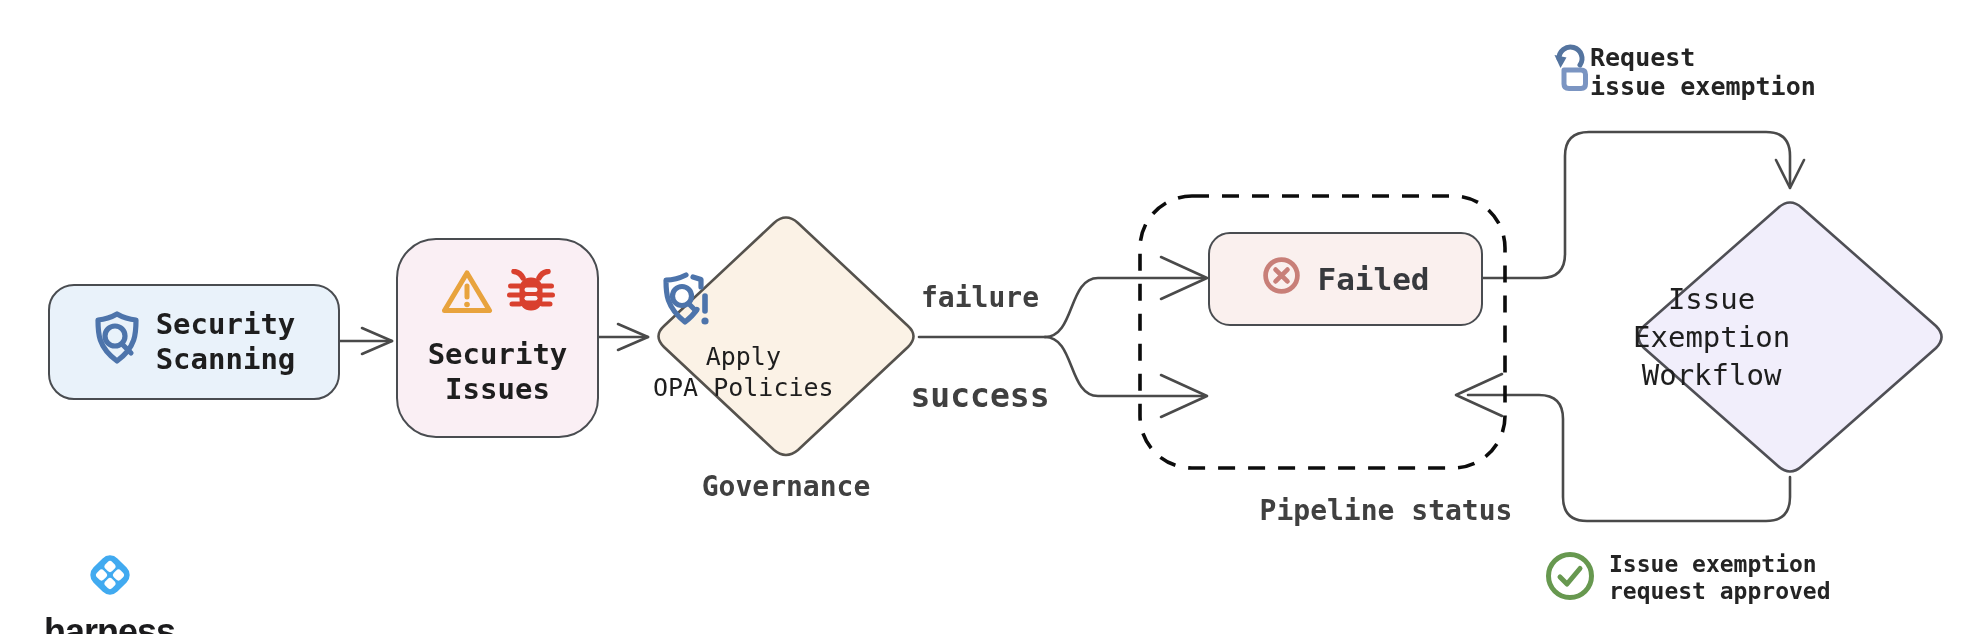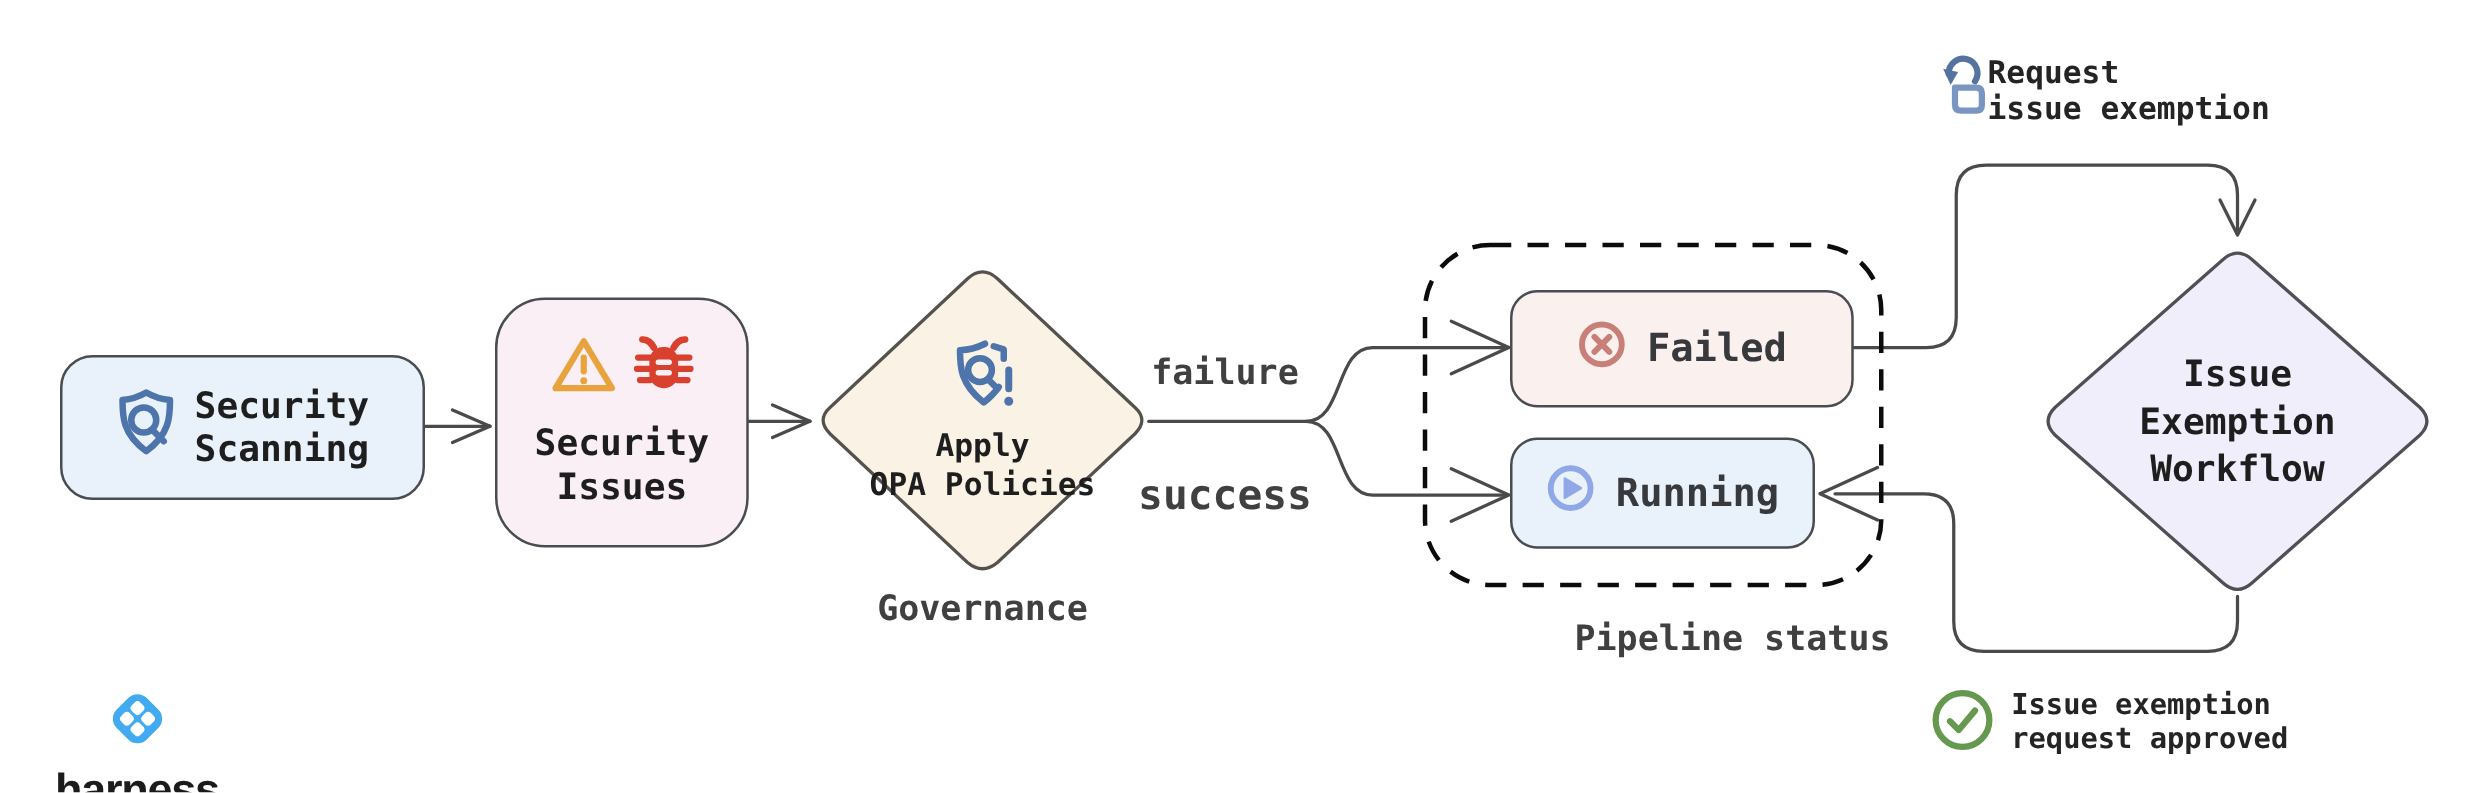--- a/index.html
+++ b/index.html
@@ -11,21 +11,21 @@
   .layer{position:absolute;left:0;top:0;z-index:1;}
   .node{
     position:absolute;box-sizing:border-box;z-index:2;
     border:2.5px solid #494c50;display:flex;align-items:center;justify-content:center;
     color:#1e1e1e;font-weight:bold;
   }
   .pre{white-space:pre-line;}
   .lbl{position:absolute;z-index:2;font-weight:bold;color:#404040;text-align:center;}
   .diamond-text{
     position:absolute;z-index:2;display:flex;flex-direction:column;
-    align-items:center;justify-content:center;font-weight:bold;color:#1e1e1e;text-align:center;
+    align-items:flex-start;justify-content:center;font-weight:normal;color:#1e1e1e;text-align:center;
   }
   
   .n-scan{left:48px;top:284px;width:292px;height:116px;border-radius:26px;background:#e9f2fa;gap:15px;font-size:29px;line-height:35px;}
   .n-issues{left:396px;top:238px;width:203px;height:200px;border-radius:40px;background:#faeff4;flex-direction:column;gap:14px;font-size:29px;line-height:35px;text-align:center;}
   .icon-row{display:flex;gap:14px;align-items:center;}
   .n-failed{left:1208px;top:232px;width:275px;height:94px;border-radius:22px;background:#faf0ee;gap:17px;font-size:31px;color:#37393d;}
   .n-running{left:1208px;top:350px;width:244px;height:89px;border-radius:22px;background:#e9f1fb;gap:17px;font-size:31px;color:#37393d;}
   .t-opa{left:653px;top:212px;width:266px;height:248px;font-size:25px;line-height:31px;gap:0;}
   .t-exemption{left:1633px;top:197px;width:314px;height:280px;font-size:29px;line-height:38px;}
   .cap-governance{left:636px;top:470px;width:300px;font-size:28px;}
@@ -136,29 +136,20 @@
   <div class="node n-failed">
     <span>
       <svg width="39" height="39" viewBox="0 0 38 38" fill="none">
         <circle cx="19" cy="19" r="15.5" stroke="#c87f78" stroke-width="4.6"></circle>
         <path d="M13.2,13.2 L24.8,24.8 M24.8,13.2 L13.2,24.8" stroke="#c87f78" stroke-width="4.6" stroke-linecap="round"></path>
       </svg>
     </span>
     <span>Failed</span>
   </div>
 
-  <div class="node n-running">
-    <span>
-      <svg width="39" height="39" viewBox="0 0 38 38" fill="none">
-        <circle cx="19" cy="19" r="15.5" stroke="#90a7e8" stroke-width="4.6"></circle>
-        <path d="M14.5,11.5 L27,19 L14.5,26.5 Z" fill="#90a7e8" stroke="#90a7e8" stroke-width="2" stroke-linejoin="round"></path>
-      </svg>
-    </span>
-    <span>Running</span>
-  </div>
   <div class="lbl cap-pipeline">Pipeline status</div>
 
   <div class="diamond-text t-exemption">
     <span class="pre">Issue
 Exemption
 Workflow</span>
   </div>
 
   <div class="ann ann-request">
     <span>

